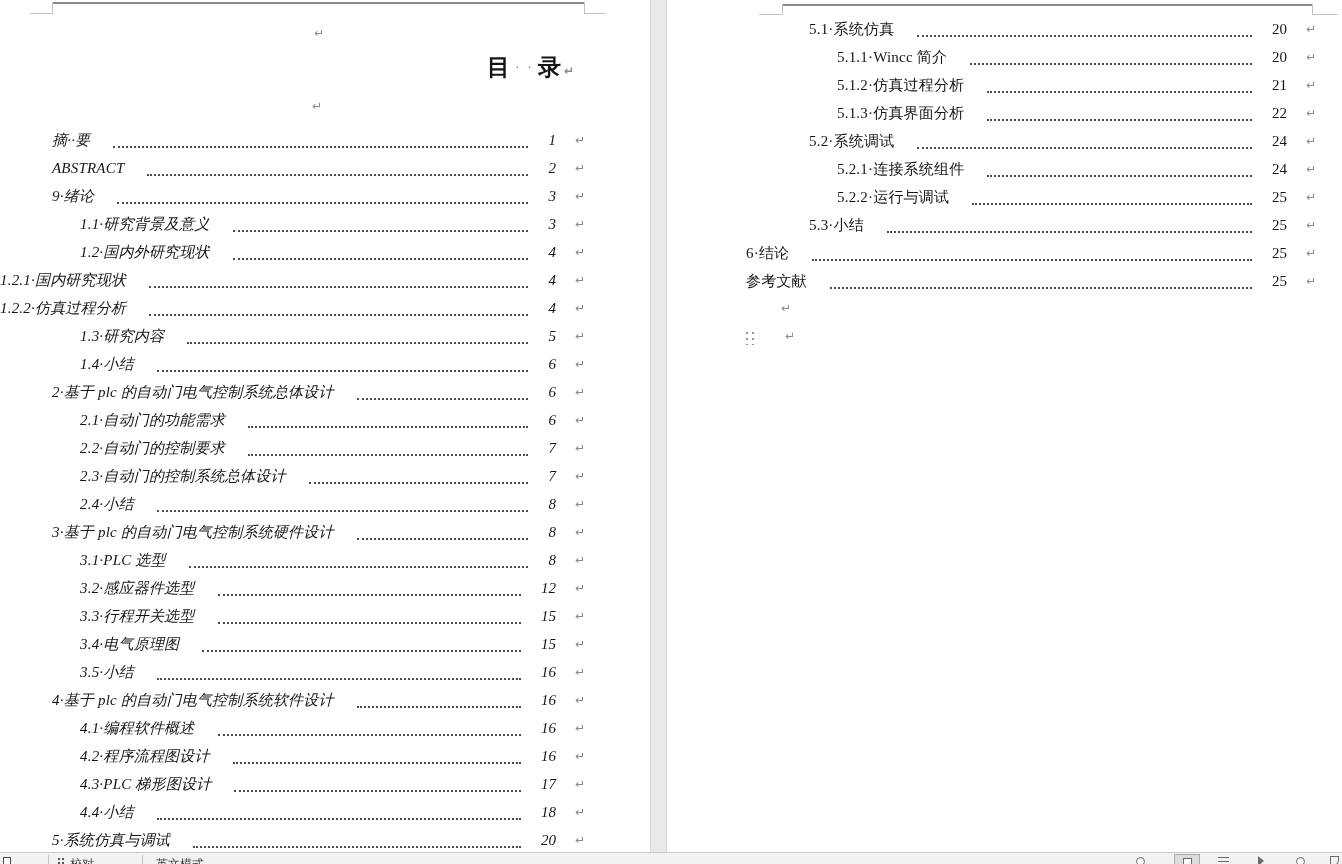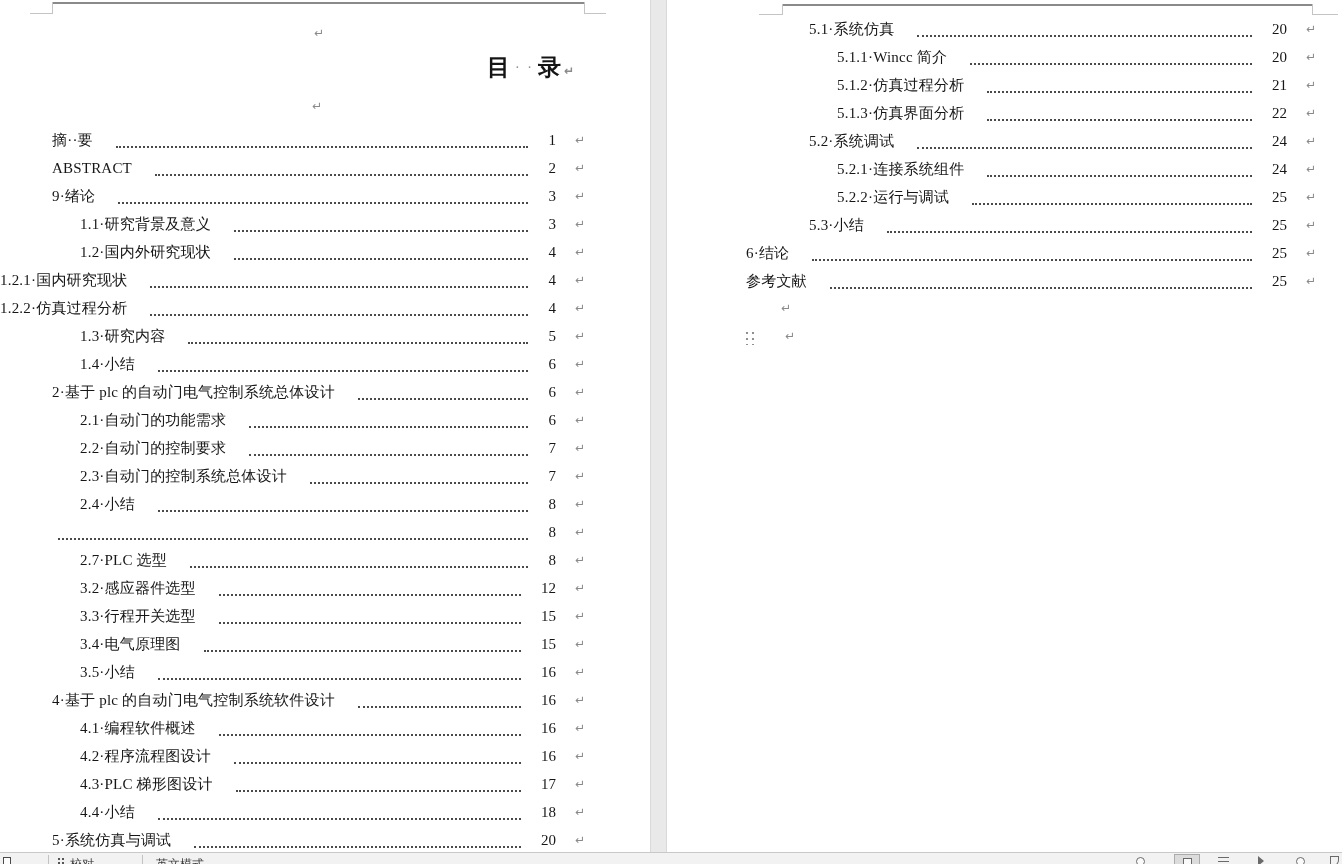--- a/index.html
+++ b/index.html
@@ -36,21 +36,21 @@
   .toc-row { display:flex; align-items:center; height:28px; white-space:nowrap;
              font-size:15px; color:#161616;gap:17px; }
   .toc-row .entry-text { flex:0 0 auto; letter-spacing:0.2px; }
   .toc-row .leader { flex:1 1 auto; height:0; border-bottom:2px dotted #4a4a4a;
                      margin:0 3px 0 6px; transform:translateY(7px); }
   .toc-row .page-num { flex:0 0 auto; }
   
   #page-left  .lv1 { padding-left:52px; }
   #page-left  .lv2 { padding-left:80px; }
   #page-left  .lv3 { }
-  #page-left  .toc-row { padding-right:65px; }
+  #page-left  .toc-row { padding-right:65px;font-style:italic; }
   
   #page-right .lv1 { padding-left:79px; }
   #page-right .lv2 { padding-left:142px; }
   #page-right .lv3 { padding-left:170px; }
   #page-right .toc-row { padding-right:26px; }
 
   
   #drag-handle { position:absolute; left:76px; top:329px; width:11px; height:16px;
                  background-image:radial-gradient(#8f8f8f 1.1px, transparent 1.3px);
                  background-size:6px 6px; background-position:1px 1px; }
@@ -180,26 +180,27 @@
           <span class="page-num">7</span>
           <span class="pilcrow inline">↵</span>
         </div>
         <div class="toc-row lv2">
           <span class="entry-text">2.4·小结</span>
           <span class="leader"></span>
           <span class="page-num">8</span>
           <span class="pilcrow inline">↵</span>
         </div>
         <div class="toc-row lv1">
+          <span class="entry-text">3·基于 plc 的自动门电气控制系统硬件设计</span>
           <span class="leader"></span>
           <span class="page-num">8</span>
           <span class="pilcrow inline">↵</span>
         </div>
         <div class="toc-row lv2">
-          <span class="entry-text">2.7·PLC 选型</span>
+          <span class="entry-text">3.1·PLC 选型</span>
           <span class="leader"></span>
           <span class="page-num">8</span>
           <span class="pilcrow inline">↵</span>
         </div>
         <div class="toc-row lv2">
           <span class="entry-text">3.2·感应器件选型</span>
           <span class="leader"></span>
           <span class="page-num">12</span>
           <span class="pilcrow inline">↵</span>
         </div>

